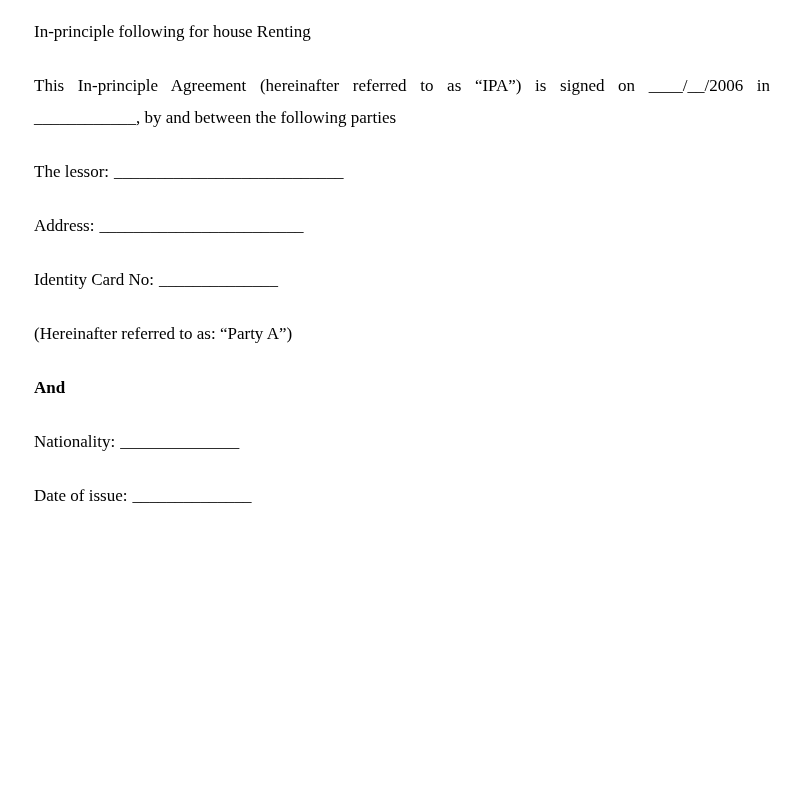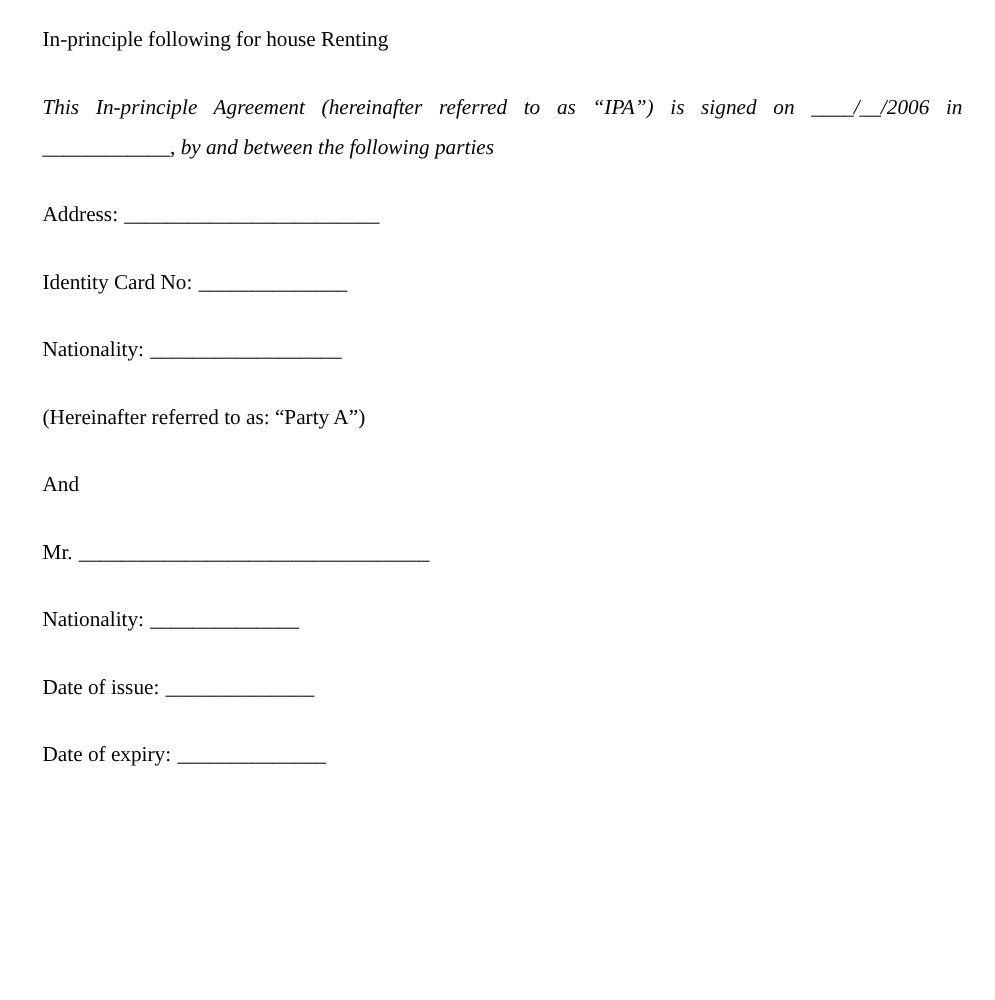--- a/index.html
+++ b/index.html
@@ -19,65 +19,62 @@
     width: 736px;
   }
   .line {
     font-size: 17px;
     line-height: 32px;
     margin: 0 0 22px 0;
     white-space: nowrap;
   }
   .intro {
     margin: 0 0 22px 0;
-    font-style: italic;
   }
   .intro .iline {
     font-size: 17px;
     line-height: 32px;
   }
   .intro .justified {
     text-align: justify;
     text-align-last: justify;
     white-space: normal;
   }
-  .bold { font-weight: normal; }
+  .bold { font-weight: bold; }
   .blank {
     margin-left: 5px;
     font-weight: normal;
     letter-spacing: 0;
   }
   .blank-nogap { margin-left: 0; }
 </style>
 </head>
 <body>
 
 <div class="doc">
 
   <p class="line">In-principle following for house Renting</p>
 
   <div class="intro">
     <div class="iline justified">This In-principle Agreement (hereinafter referred to as “IPA”) is signed on ____/__/2006 in</div>
     <div class="iline"><span class="blank blank-nogap">____________</span><span>, by and between the following parties</span></div>
   </div>
 
+  <p class="line"><span>The lessor:</span><span class="blank">___________________________</span></p>
 
   <p class="line"><span>Address:</span><span class="blank">________________________</span></p>
 
   <p class="line"><span>Identity Card No:</span><span class="blank">______________</span></p>
 
-  <p class="line"><span>Nationality:</span><span class="blank">__________________</span></p>
 
   <p class="line">(Hereinafter referred to as: “Party A”)</p>
 
   <p class="line bold">And</p>
 
 
-  <p class="line"><span class="bold">Mr.</span><span class="blank">_________________________________</span></p>
 
   <p class="line"><span>Nationality:</span><span class="blank">______________</span></p>
 
 
   <p class="line"><span>Date of issue:</span><span class="blank">______________</span></p>
 
-  <p class="line"><span>Date of expiry:</span><span class="blank">______________</span></p>
 
 </div>
 
 </body></html>

